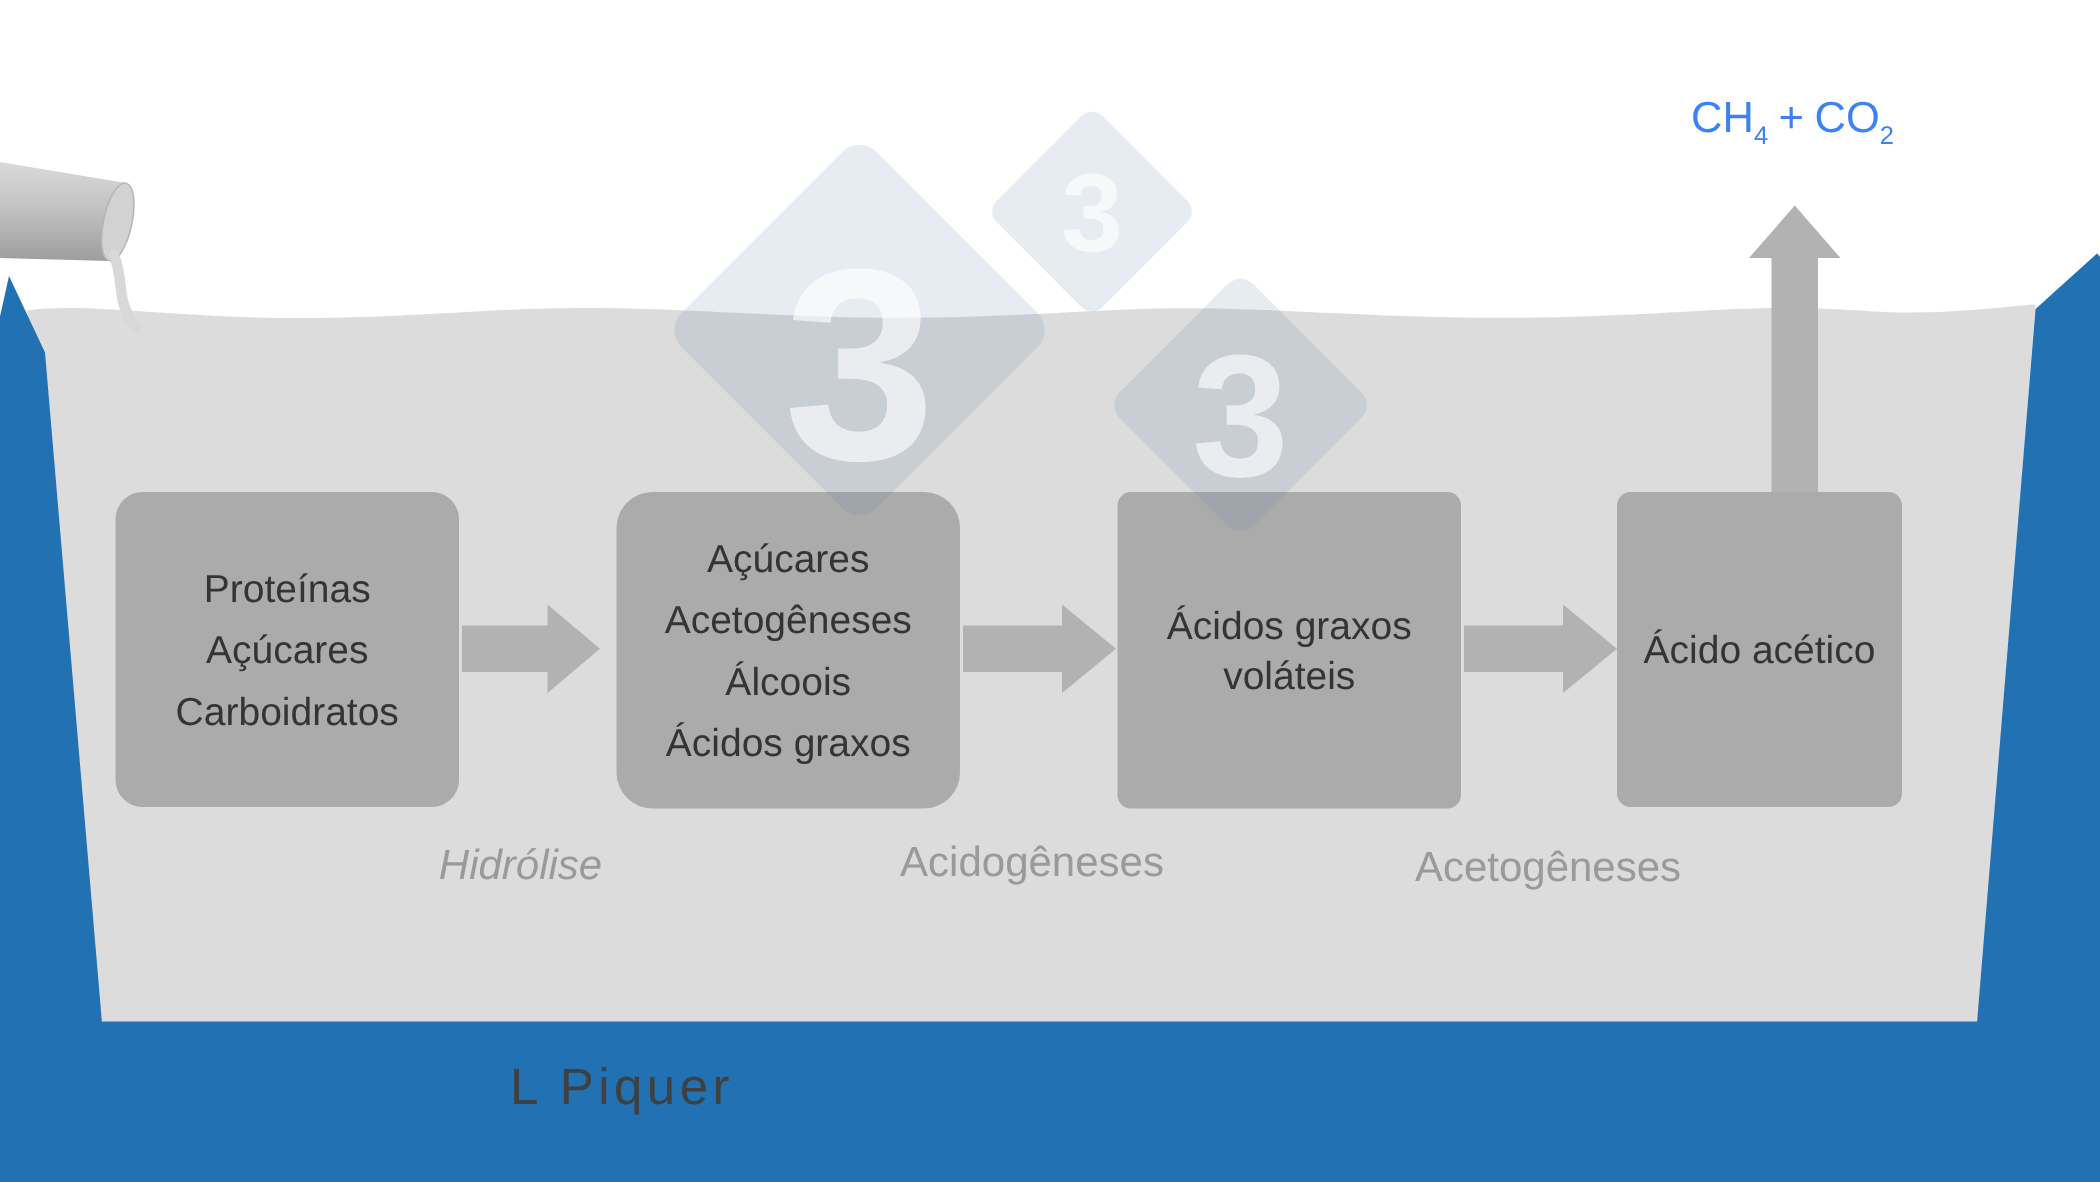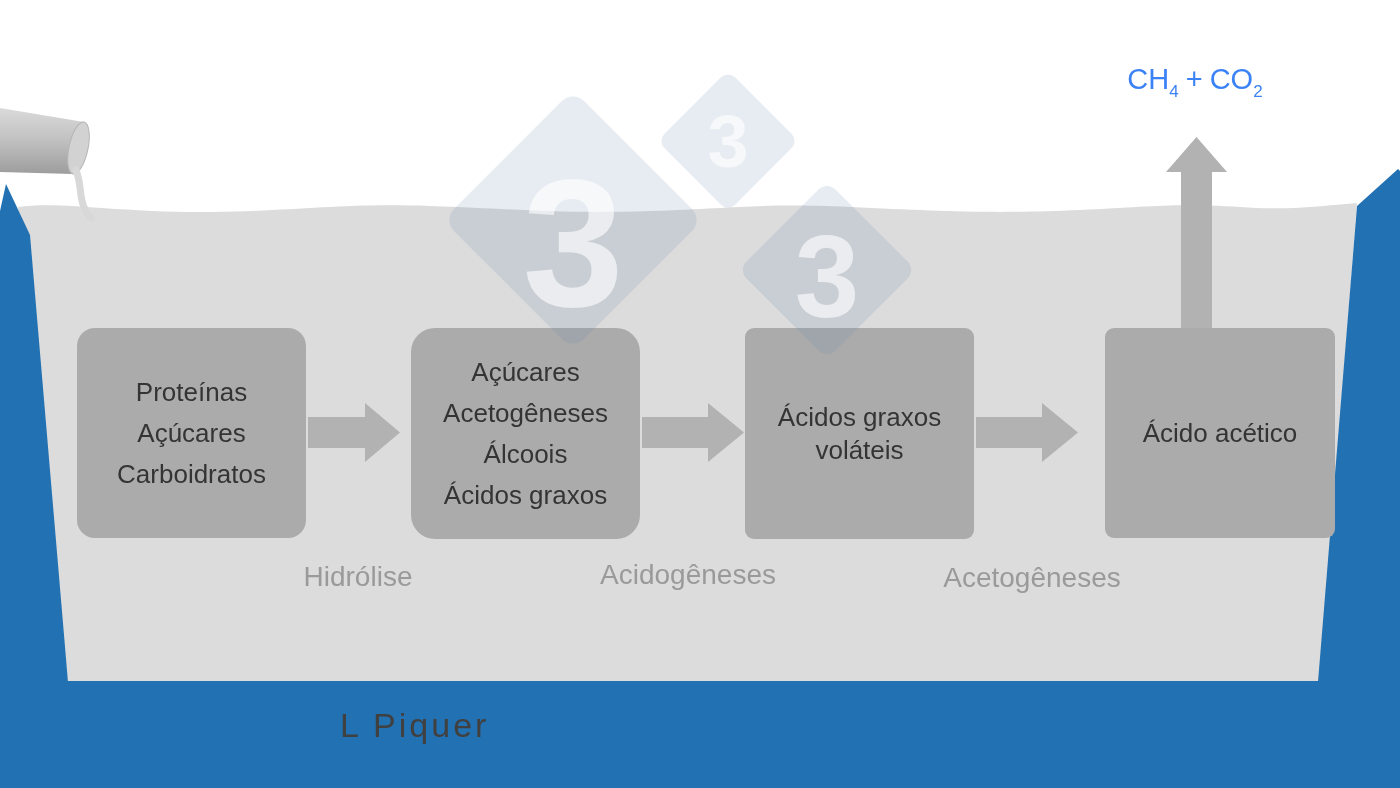--- a/index.html
+++ b/index.html
@@ -13,28 +13,28 @@
   
   .pbox{
     position:absolute;z-index:3;background:#ababab;border-radius:9px;
     display:flex;flex-direction:column;justify-content:center;align-items:center;
     color:#343434;font-size:26px;text-align:center;gap:15px;line-height:26px;
   }
   .pbox.tight{gap:5px;line-height:28px;}
   #box-substrates{left:77px;top:328px;width:229px;height:210px;border-radius:18px;}
   #box-monomers{left:411px;top:328px;width:229px;height:211px;border-radius:24px;}
   #box-vfa{left:745px;top:328px;width:229px;height:211px;}
-  #box-acetic{left:1078px;top:328px;width:230px;height:210px;margin-left:27px;}
+  #box-acetic{left:1078px;top:328px;width:190px;height:210px;}
 
   
   .stage-label{
     position:absolute;z-index:4;color:#9a9a9a;font-size:28px;text-align:center;
     width:260px;line-height:30px;
   }
-  #lbl-hydrolysis{left:228px;top:562px;}
+  #lbl-hydrolysis{left:217px;top:562px;font-style:italic;}
   #lbl-acidogenesis{left:558px;top:560px;}
   #lbl-acetogenesis{left:902px;top:563px;}
   #lbl-methanogenesis{left:886px;top:273px;}
 
   
   .gas-label{
     position:absolute;z-index:4;left:1100px;top:63px;width:190px;text-align:center;
     color:#3b82f6;font-size:29px;white-space:nowrap;
   }
   .gas-label .sub{font-size:17px;position:relative;top:8px;}

